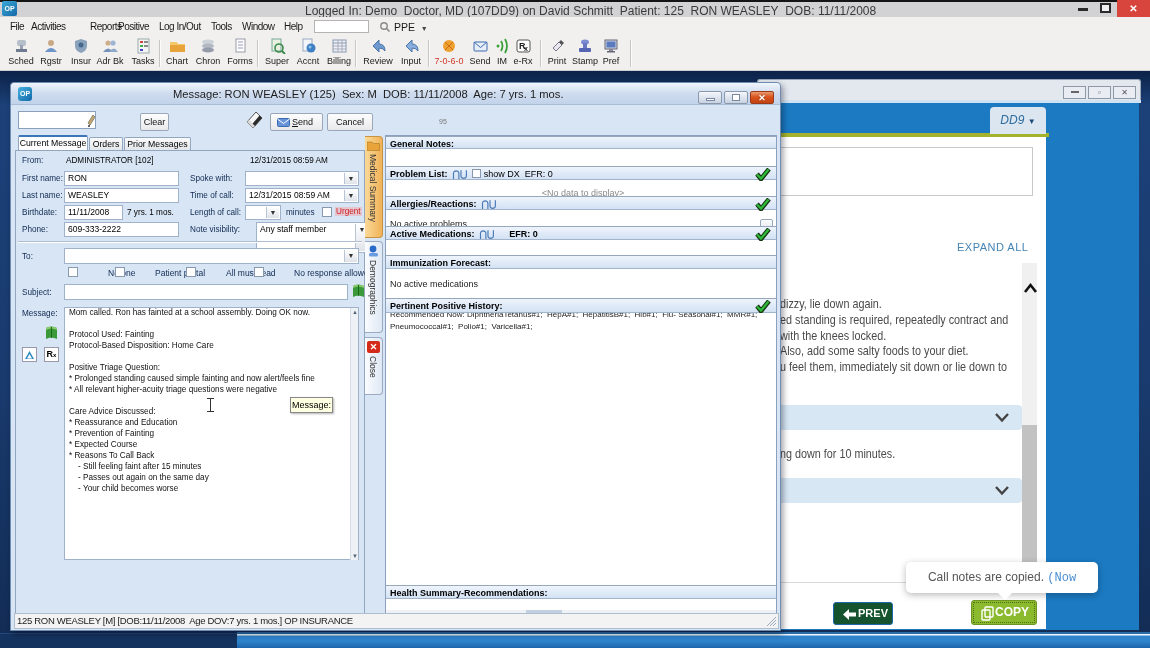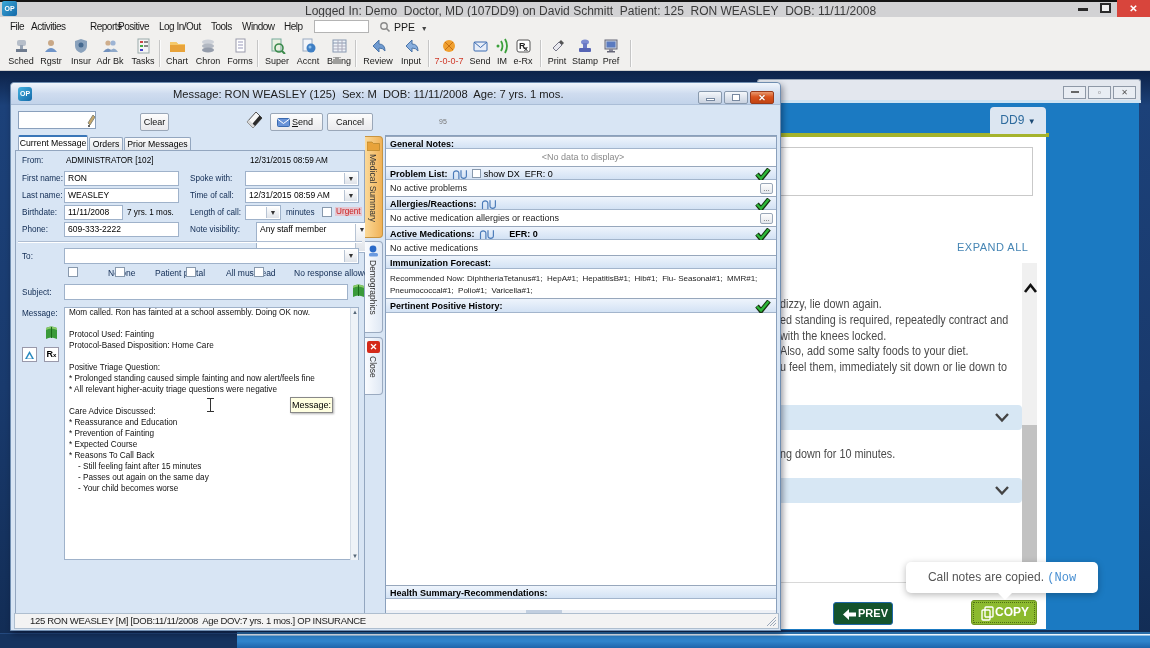--- a/index.html
+++ b/index.html
@@ -32,21 +32,21 @@
 #appbg { left:0; top:71px; width:1150px; height:577px; background:linear-gradient(#0c2248 0%, #1c4179 6%, #193a6d 55%, #122c54 100%); }
 
 
 #bwin { left:757px; top:79px; width:384px; height:553px; }
 #btitle { left:0; top:0; width:384px; height:23px; background:#e3e7ee; border:1px solid #9aa7b8; border-bottom:0; border-radius:3px 3px 0 0; }
 .bbtn { position:absolute; top:7px; width:23px; height:13px; border:1px solid #8e98a6; background:#e9edf3; color:#555; text-align:center; font-size:8px; line-height:12px; }
 #bcontent { left:1px; top:23px; width:381px; height:528px; background:#1b7ac2; }
 #blightline { left:0px; top:21px; width:384px; height:3px; background:#cfe3f2; }
 #bwhite { left:3px; top:58px; width:286px; height:492px; background:#fff; }
 #bgreen { left:3px; top:54px; width:289px; height:4px; background:#a5b32c; }
-#dd9 { left:233px; top:28px; width:56px; height:27px; background:#dce6f1; border-radius:4px 4px 0 0; color:#2d6b9e; font-size:12px; text-align:center; line-height:27px; }
+#dd9 { left:233px; top:28px; width:56px; height:27px; background:#dce6f1; border-radius:4px 4px 0 0; color:#2d6b9e; font-size:12px; text-align:center; line-height:27px;font-style:italic; }
 #bbox { left:18px; top:68px; width:258px; height:49px; border:1px solid #c9c9c9; background:#fff; }
 #expand { left:200px; top:162px; font-size:11px; letter-spacing:0.5px; color:#4585b4; }
 #bscrolltrack { left:265px; top:184px; width:15px; height:319px; background:#f0f0f0; }
 #bscrollthumb { left:265px; top:346px; width:15px; height:137px; background:#c2c2c2; }
 
 .btext { position:absolute; left:23px; font-size:13.5px; color:#4a4a4a; white-space:nowrap; display:inline-block; transform:scaleX(0.8); transform-origin:0 0; }
 .baccord { position:absolute; left:3px; width:262px; height:25px; background:#d7e7f4; border-radius:0 4px 4px 0; }
 #bline { left:3px; top:503px; width:277px; height:1px; background:#d8d8d8; }
 #bprev { left:76px; top:523px; width:60px; height:23px; background:#14532d; border:1px solid #1f66a8; border-radius:3px; color:#fff; font-weight:bold; font-size:11px; text-align:center; line-height:21px; }
 #bcopy { left:214px; top:521px; width:66px; height:25px; background:#8cba2f; border:1px solid #6e9422; outline:1px dotted #4e6e14; outline-offset:-3px; border-radius:3px; color:#fff; font-weight:bold; font-size:12px; text-align:center; line-height:23px; }
@@ -99,26 +99,26 @@
 #msgscroll { position:absolute; right:0; top:0; width:8px; height:252px; background:#eef2f7; border-left:1px solid #d4dce6; }
 
 
 #vtabs { left:354px; top:52px; width:19px; height:493px; background:#d8e5f4; }
 .vtab { position:absolute; left:0; width:18px; border:1px solid #b4a27c; border-left:0; border-radius:0 4px 4px 0; }
 .vtxt { position:absolute; left:3px; font-size:8.5px; color:#333; writing-mode:vertical-rl; white-space:nowrap; }
 
 
 #rpanel { left:374px; top:52px; width:392px; height:478px; background:#fff; border:1px solid #8aa0bc; }
 .rhead { position:absolute; left:0px; width:390px; background:linear-gradient(#eef4fc,#d3e2f4); border-top:1px solid #97a7bc; border-bottom:1px solid #a3b5cc; font-size:9px; font-weight:bold; color:#000; padding:2px 0 0 4px; }
-.rrow { position:absolute; left:0px; width:390px; background:#fff; font-size:9px; color:#222; padding:3px 0 0 4px; }
+.rrow { position:absolute; left:0px; width:390px; background:#fff; font-size:9px; color:#222; padding:3px 0 0 4px;margin-top:36px; }
 .rdots { position:absolute; right:3px; width:13px; height:11px; background:linear-gradient(#fdfdfd,#e4e7ec); border:1px solid #9aa7b8; border-radius:2px; font-size:7px; text-align:center; line-height:9px; color:#333; }
 .opic { display:inline-block; color:#4a7ab8; font-size:9px; font-weight:bold; }
 
 
-#dstatus { left:3px; top:530px; width:765px; height:16px; background:#f3f3f3; border:1px solid #aebecf; font-size:9.5px; letter-spacing:-0.3px; color:#222; line-height:14px; padding-left:15px; }
+#dstatus { left:3px; top:530px; width:765px; height:16px; background:#f3f3f3; border:1px solid #aebecf; font-size:9.5px; letter-spacing:-0.3px; color:#222; line-height:14px; padding-left:2px; }
 </style>
 </head>
 <body>
 <div id="stage">
 
   <div class="abs" id="wtitle">
     <span class="txt">Logged In: Demo&nbsp; Doctor, MD (107DD9) on David Schmitt&nbsp; Patient: 125&nbsp; RON WEASLEY&nbsp; DOB: 11/11/2008</span>
   </div>
   <div class="abs" id="opicon1">OP</div>
   <div class="abs" id="wmin"></div>
@@ -250,21 +250,21 @@
           <path d="M9 2 L3 8 L9 14 V10 Q13 10 15 13 Q15 6 9 6z" fill="#87aede" stroke="#4a74a8"></path>
         </svg>
         <span class="lb">Input</span>
       </div>
     <div class="tbsep" style="left:428px"></div>
     <div class="tbi" style="left:431px">
         <svg class="ic" viewBox="0 0 17 16">
           <circle cx="8" cy="8" r="6" fill="#f0a030"></circle>
           <path d="M4 4 q4 4 8 8 M12 4 q-4 4 -8 8" stroke="#c87010" fill="none"></path>
         </svg>
-        <span class="lb" style="color:#d03a2a">7-0-0-7</span>
+        <span class="lb" style="color:#d03a2a">7-0-6-0</span>
       </div>
     <div class="tbi" style="left:462px">
         <svg class="ic" viewBox="0 0 17 16">
           <rect x="2" y="4" width="13" height="9" rx="1" fill="#e8eef8" stroke="#3a6ab0"></rect>
           <path d="M2 4 L8.5 9.5 L15 4" fill="none" stroke="#3a6ab0"></path>
         </svg>
         <span class="lb">Send</span>
       </div>
     <div class="tbi" style="left:484px">
         <svg class="ic" viewBox="0 0 17 16">
@@ -521,21 +521,20 @@
       <div class="rrow" style="top:13px;height:17px;text-align:center;color:#8a8a8a">&lt;No data to display&gt;</div>
       <div class="rhead" style="top:30px;height:14px">Problem List: &nbsp;<span class="opic">⋂⋃</span>&nbsp; <span style="display:inline-block;width:9px;height:9px;background:#fff;border:1px solid #8899ad;vertical-align:-1px"></span> <span style="font-weight:normal">show DX&nbsp; EFR: 0</span><svg width="17" height="13" style="position:absolute;right:5px;top:1px">
             <path d="M3 6 L7 11 L15 1" stroke="#15320f" stroke-width="4.6" fill="none"></path>
             <path d="M3 6.5 L7 10.5 L14.5 1.5" stroke="#2db83a" stroke-width="2.4" fill="none"></path>
           </svg></div>
       <div class="rrow" style="top:44px;height:16px">No active problems<span class="rdots" style="top:3px">…</span></div>
       <div class="rhead" style="top:60px;height:14px">Allergies/Reactions: &nbsp;<span class="opic">⋂⋃</span><svg width="17" height="13" style="position:absolute;right:5px;top:1px">
             <path d="M3 6 L7 11 L15 1" stroke="#15320f" stroke-width="4.6" fill="none"></path>
             <path d="M3 6.5 L7 10.5 L14.5 1.5" stroke="#2db83a" stroke-width="2.4" fill="none"></path>
           </svg></div>
-      <div class="rrow" style="top:74px;height:16px">No active medication allergies or reactions<span class="rdots" style="top:3px">…</span></div>
       <div class="rhead" style="top:90px;height:14px">Active Medications: &nbsp;<span class="opic">⋂⋃</span> <span style="font-weight:bold">&nbsp;&nbsp;&nbsp;&nbsp; EFR: 0</span><svg width="17" height="13" style="position:absolute;right:5px;top:1px">
             <path d="M3 6 L7 11 L15 1" stroke="#15320f" stroke-width="4.6" fill="none"></path>
             <path d="M3 6.5 L7 10.5 L14.5 1.5" stroke="#2db83a" stroke-width="2.4" fill="none"></path>
           </svg></div>
       <div class="rrow" style="top:104px;height:15px">No active medications</div>
       <div class="rhead" style="top:119px;height:14px">Immunization Forecast:</div>
       <div class="rrow" style="top:133px;height:29px;font-size:8px;line-height:12px;padding-top:4px">Recommended Now: DiphtheriaTetanus#1;&nbsp; HepA#1;&nbsp; HepatitisB#1;&nbsp; Hib#1;&nbsp; Flu- Seasonal#1;&nbsp; MMR#1;<br>Pneumococcal#1;&nbsp; Polio#1;&nbsp; Varicella#1;</div>
       <div class="rhead" style="top:162px;height:15px">Pertinent Positive History:<svg width="17" height="13" style="position:absolute;right:5px;top:1px">
             <path d="M3 6 L7 11 L15 1" stroke="#15320f" stroke-width="4.6" fill="none"></path>
             <path d="M3 6.5 L7 10.5 L14.5 1.5" stroke="#2db83a" stroke-width="2.4" fill="none"></path>

